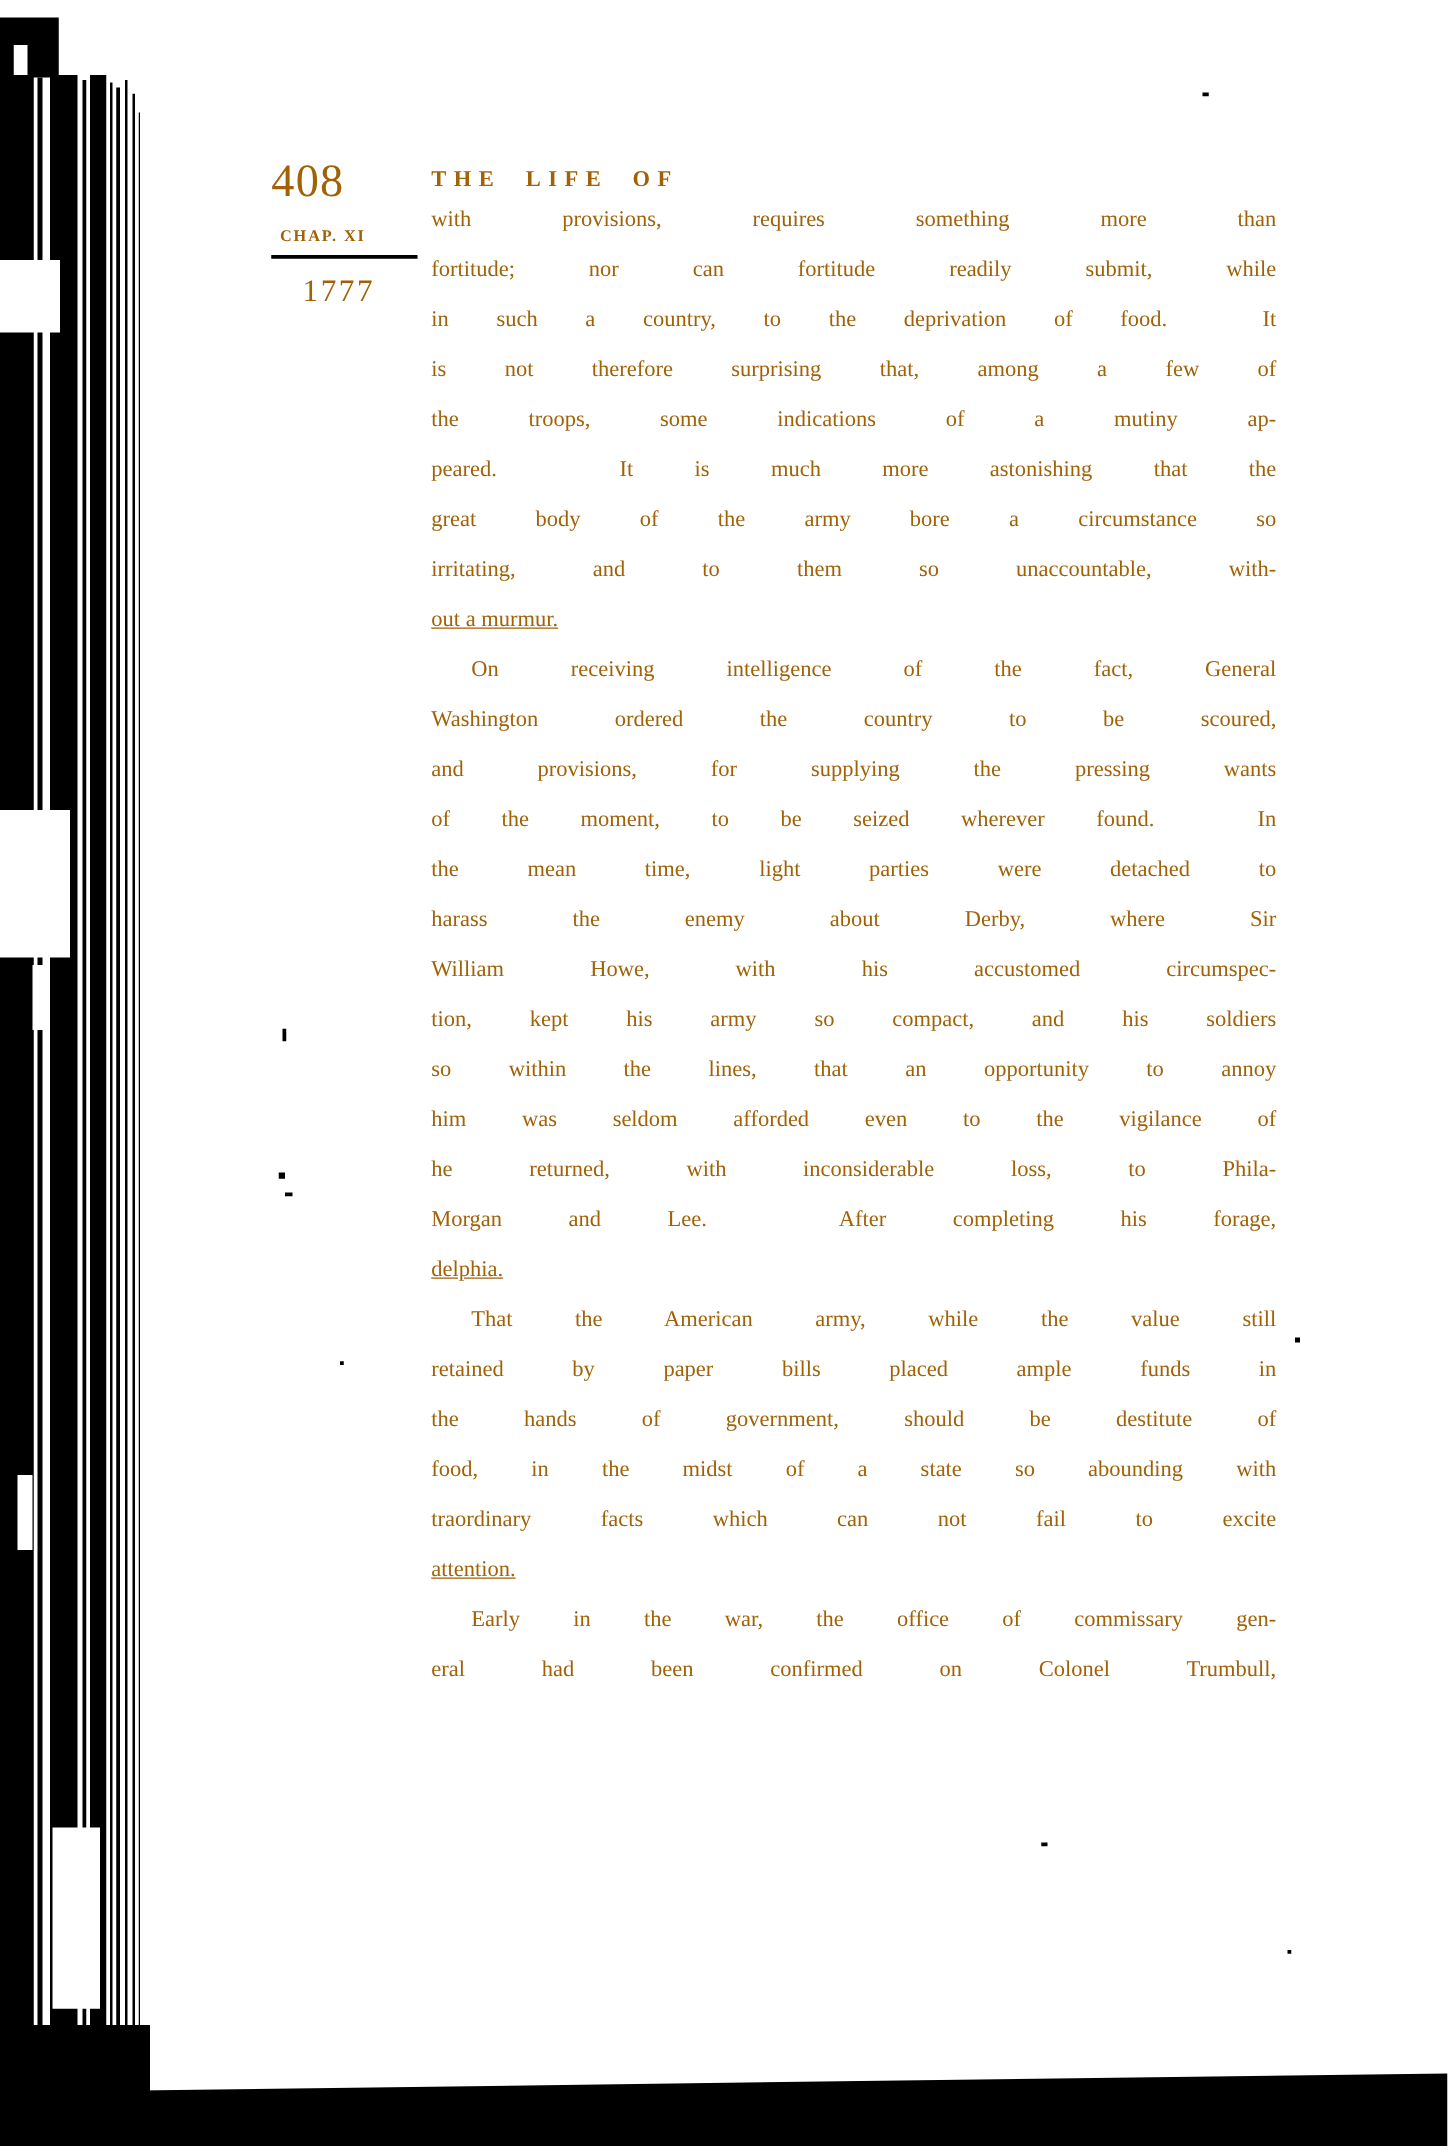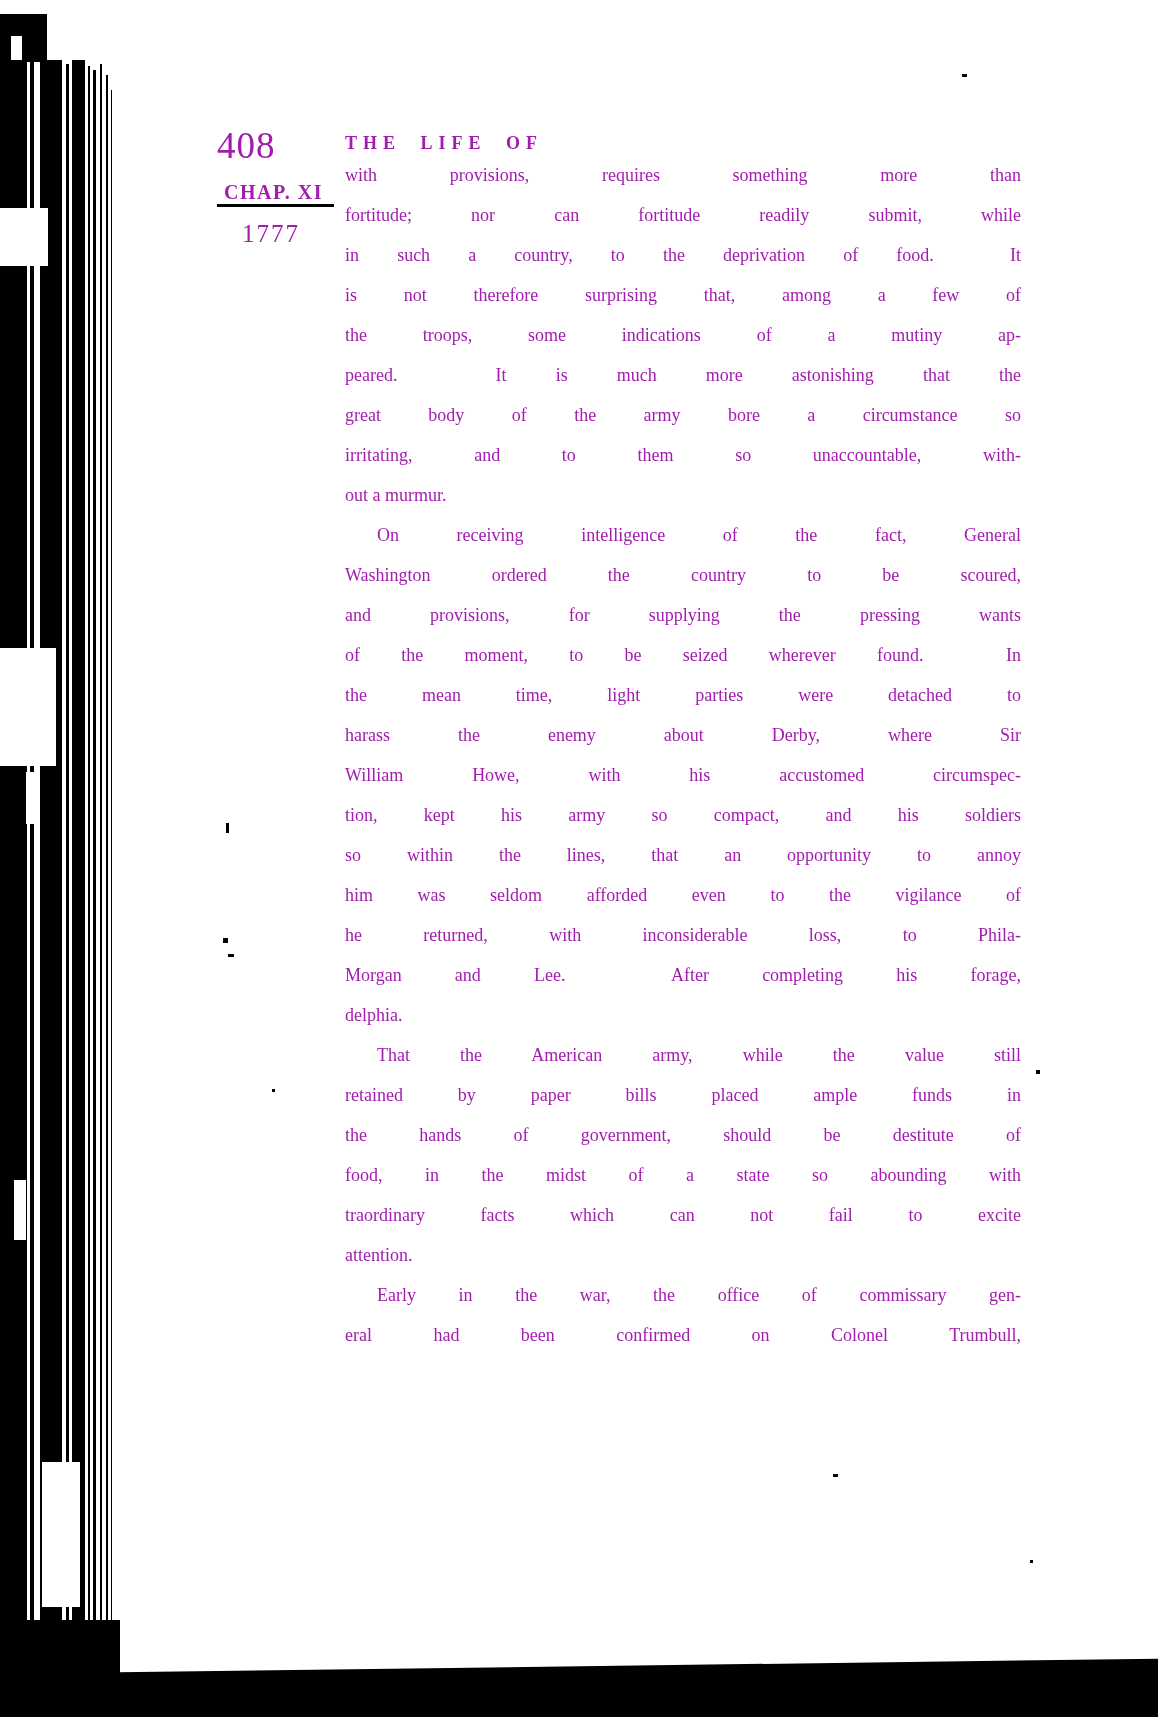--- a/index.html
+++ b/index.html
@@ -3,21 +3,21 @@
 <meta charset="utf-8">
 <style>
   html, body { margin: 0; padding: 0; background: #ffffff; }
   .page {
     position: relative;
     width: 1158px;
     height: 1717px;
     background: #ffffff;
     overflow: hidden;
     font-family: "Liberation Serif", "DejaVu Serif", serif;
-    color: #a21caf;
+    color: #a16207;
   }
 
   
   .pagenum {
     position: absolute;
     left: 217px; top: 124px;
     font-size: 37px;
     letter-spacing: 1px;
   }
   .running-title {
@@ -25,21 +25,21 @@
     left: 345px; top: 133px;
     width: 676px;
     font-size: 18px;
     letter-spacing: 6px;
     word-spacing: 9px;
     font-weight: bold;
   }
   .chap-label {
     position: absolute;
     left: 224px; top: 181px;
-    font-size: 20px;
+    font-size: 13px;
     letter-spacing: 1.5px;
     font-weight: bold;
   }
   .chap-rule {
     position: absolute;
     left: 217px; top: 204px;
     width: 117px; height: 3px;
     background: #000;
   }
   .year-label {
@@ -55,21 +55,21 @@
     font-size: 18px;
     line-height: 40px;
   }
   .line {
     text-align: justify;
     text-align-last: justify;
     height: 40px;
     overflow: visible;
     white-space: nowrap;
   }
-  .line.para-end { text-align-last: left; }
+  .line.para-end { text-align-last: left; text-decoration: underline; }
   .line.indent { text-indent: 32px; }
 
   
   .artifact { position: absolute; background: #000; }
   .white-patch { position: absolute; background: #fff; }
 
   .blob-topleft { left: 0; top: 14px; width: 47px; height: 48px; }
   .blob-notch { left: 11px; top: 36px; width: 11px; height: 26px; }
 
   

